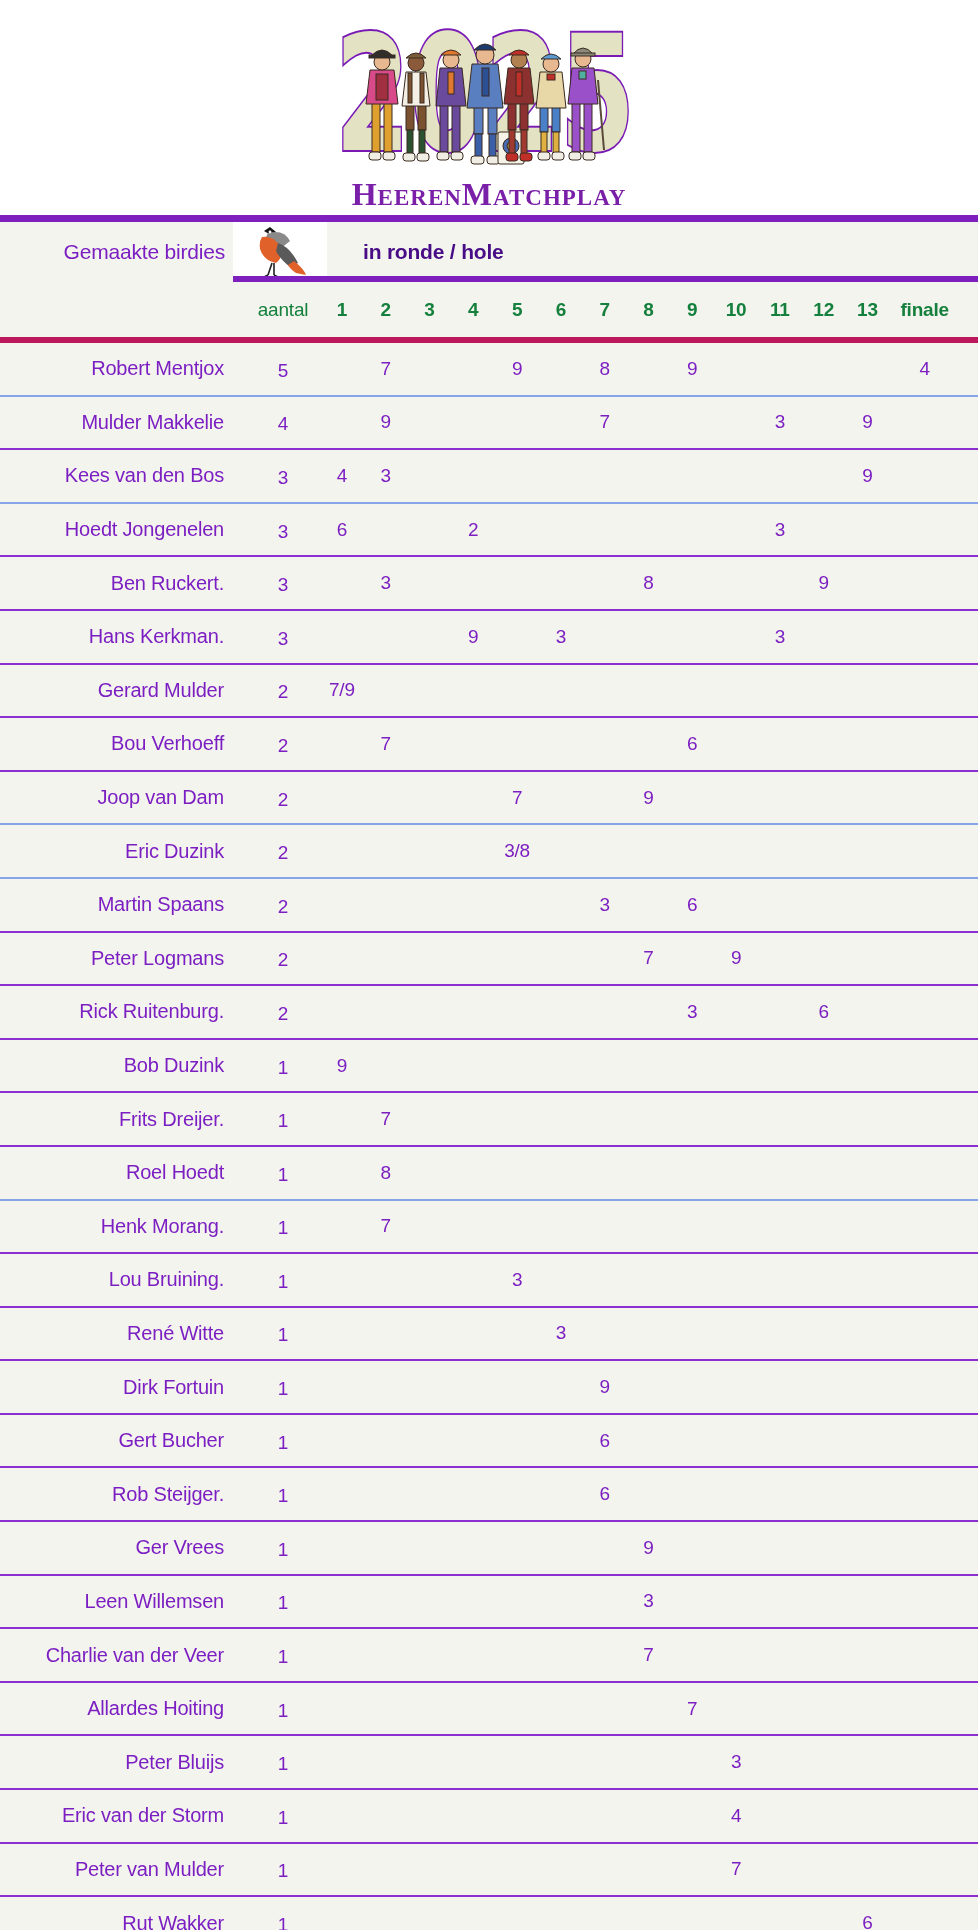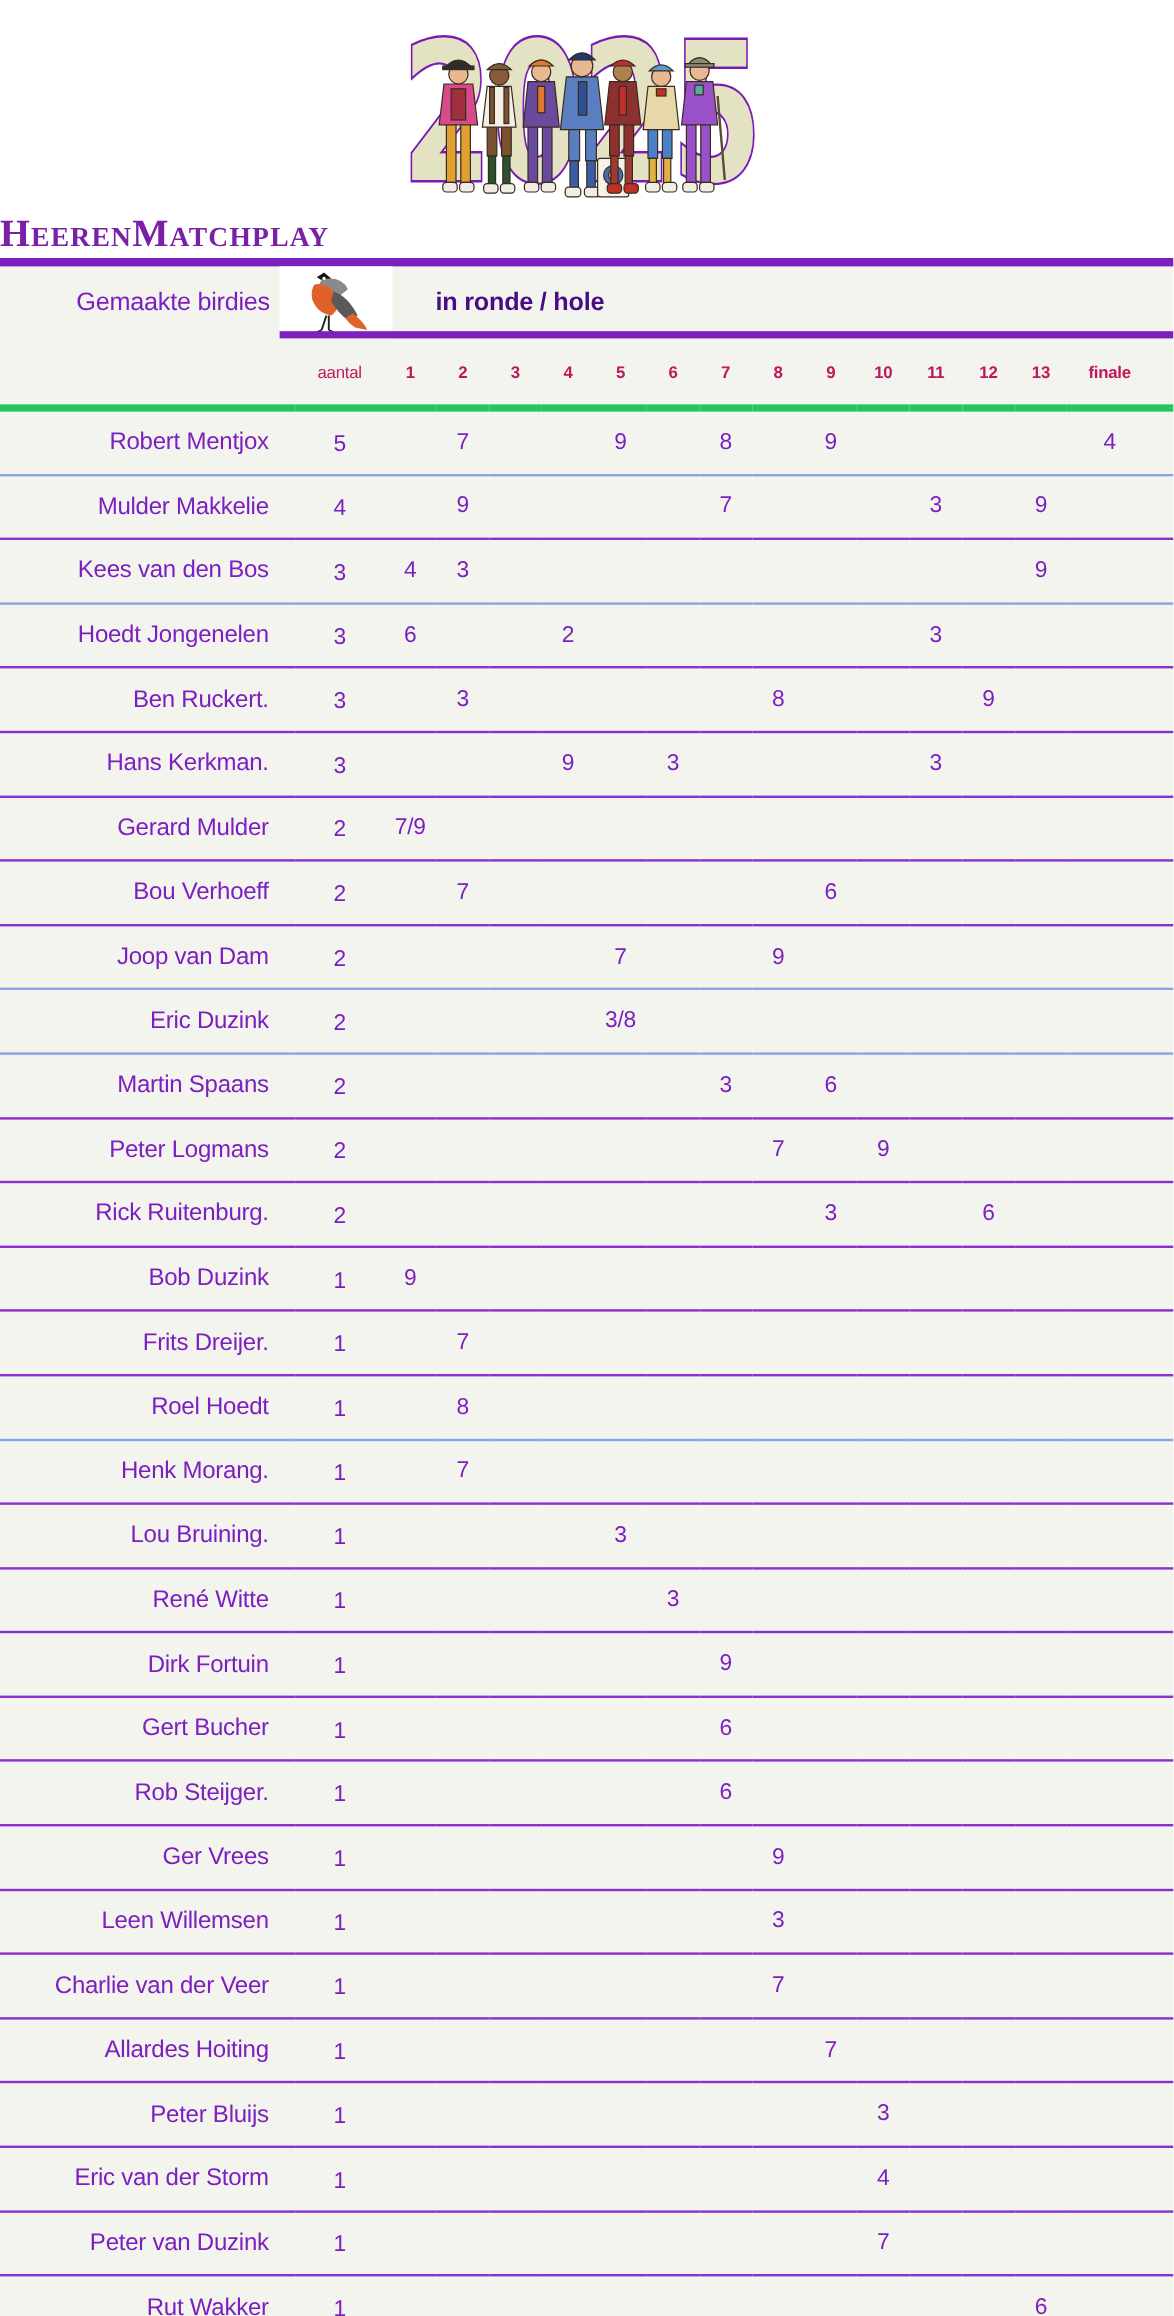--- a/index.html
+++ b/index.html
@@ -5,21 +5,21 @@
   html,body{margin:0;padding:0;background:#ffffff;}
   .page{
     width:978px;height:1930px;margin:0 auto;position:relative;
     font-family:"Liberation Sans","DejaVu Sans",sans-serif;
     background:#ffffff;overflow:hidden;
   }
   
   .logo-area{position:relative;height:215px;background:#ffffff;}
   .logo-svg{position:absolute;left:0;top:0;}
   .wordmark{
-    position:absolute;left:0;top:178px;width:978px;
+    position:absolute;left:0;top:178px;width:978px;text-align:center;
     font-family:"Liberation Serif","DejaVu Serif",serif;font-weight:700;
     color:#7a1fa8;font-size:23px;letter-spacing:1px;line-height:1;
   }
   .wordmark .big{font-size:32px;}
   
   .table-section{background:#f4f4ee;}
   .title-row{
     position:relative;height:60px;border-top:7px solid #7d20bd;
     display:flex;align-items:center;
   }
@@ -35,22 +35,22 @@
     display:flex;align-items:center;justify-content:center;
   }
   .title-sub{
     margin-left:36px;font-weight:700;font-size:21px;color:#470c86;letter-spacing:-0.2px;
   }
   
   table{border-collapse:collapse;table-layout:fixed;width:978px;background:#f4f4ee;}
   col.c-name{width:246px;} col.c-aantal{width:74px;}
   col.c-hole{width:43.8px;} col.c-finale{width:88.6px;}
   thead th{
-    height:55px;vertical-align:middle;color:#be185d;font-size:14px;
-    border-bottom:6px solid #22c55e;padding:0;letter-spacing:-0.2px;
+    height:55px;vertical-align:middle;color:#15803d;font-size:19px;
+    border-bottom:6px solid #be185d;padding:0;letter-spacing:-0.2px;
   }
   th.h-aantal{font-weight:400;text-align:center;}
   th.h-hole{font-weight:700;text-align:center;}
   th.h-finale{font-weight:700;text-align:center;padding-right:18px;margin-top:16px;}
   tbody td{
     height:47.6px;padding:0;vertical-align:middle;color:#7c1fc2;font-size:19px;
     letter-spacing:-0.2px;white-space:nowrap;
   }
   tbody tr.div-purple td{border-bottom:2px solid #8c2fd0;}
   tbody tr.div-blue td{border-bottom:2px solid #87a3ea;}
@@ -726,21 +726,21 @@
             <td class="num"></td>
             <td class="num"></td>
             <td class="num"></td>
             <td class="num">4</td>
             <td class="num"></td>
             <td class="num"></td>
             <td class="num"></td>
             <td class="finale"></td>
           </tr>
           <tr class="div-purple">
-            <td class="name">Peter van Duzink</td>
+            <td class="name">Peter van Mulder</td>
             <td class="aantal">1</td>
             <td class="num"></td>
             <td class="num"></td>
             <td class="num"></td>
             <td class="num"></td>
             <td class="num"></td>
             <td class="num"></td>
             <td class="num"></td>
             <td class="num"></td>
             <td class="num"></td>

